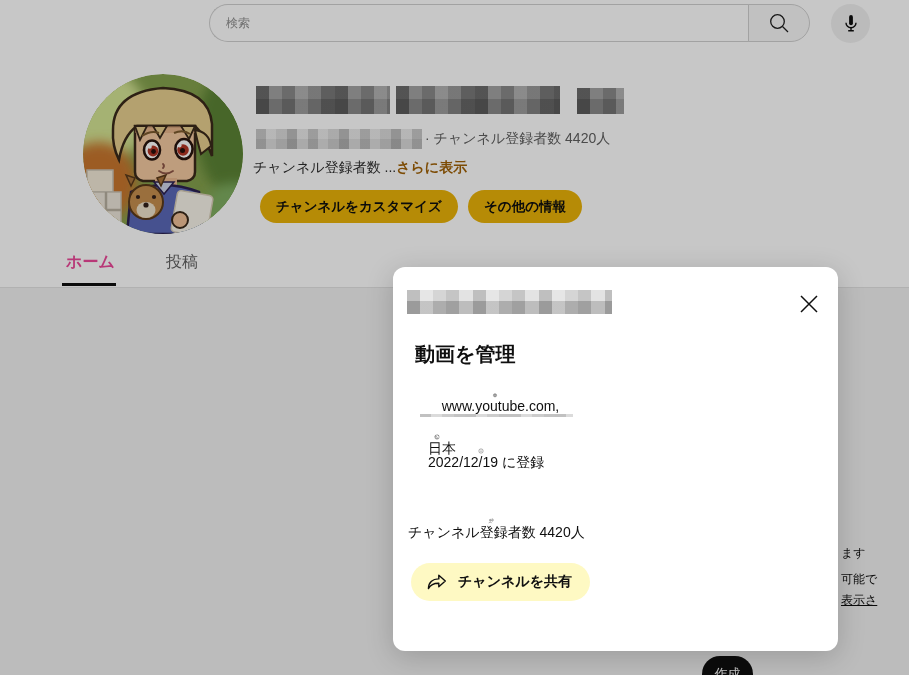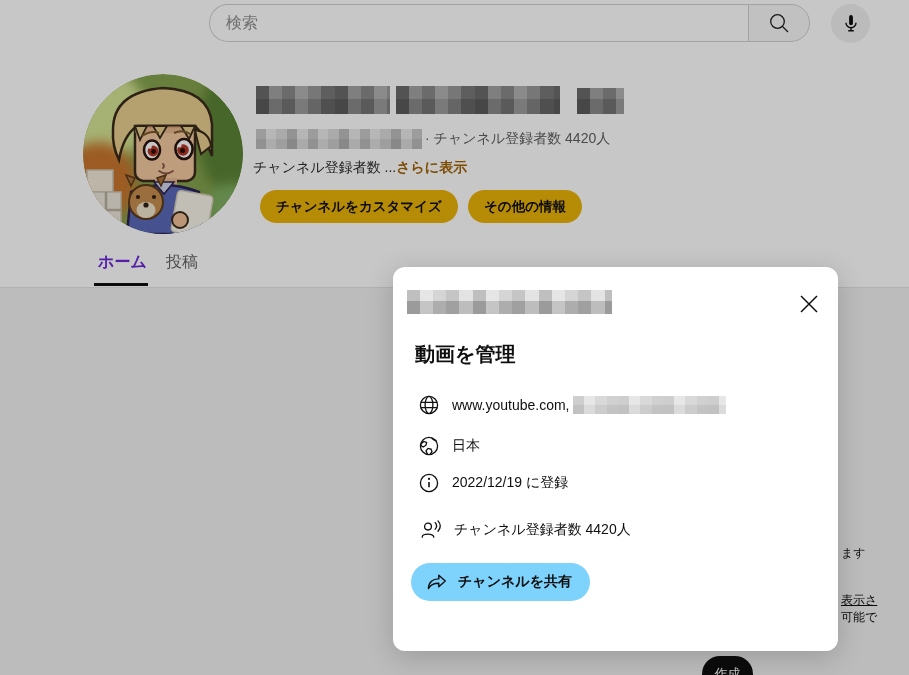--- a/index.html
+++ b/index.html
@@ -9,21 +9,21 @@
     font-family:"Liberation Sans","DejaVu Sans",sans-serif;
     -webkit-font-smoothing:antialiased;
   }
   .abs{position:absolute;}
 
   
   .search-wrap{left:209px;top:4px;width:540px;height:38px;
     border:1px solid #d0d0d0;border-right:none;border-radius:20px 0 0 20px;
     background:#ffffff;box-sizing:border-box;display:flex;align-items:center;}
   .search-wrap input{border:none;outline:none;background:transparent;width:100%;
-    font-size:16px;color:#ec4899;padding:0 10px 0 16px;
+    font-size:12px;color:#ec4899;padding:0 10px 0 16px;
     font-family:"Liberation Sans","DejaVu Sans",sans-serif;}
   .search-wrap input::placeholder{color:#8f8f8f;}
   .search-btn{left:748px;top:4px;width:62px;height:38px;box-sizing:border-box;
     border:1px solid #d0d0d0;border-radius:0 20px 20px 0;background:#f8f8f8;
     display:flex;align-items:center;justify-content:center;cursor:pointer;padding:0;}
   .mic-btn{left:831px;top:4px;width:39px;height:39px;border-radius:50%;
     background:#f0f0f0;border:none;display:flex;align-items:center;justify-content:center;
     cursor:pointer;padding:0;}
 
   
@@ -63,21 +63,21 @@
   .desc-row .more{font-weight:700;color:#a16207;cursor:pointer;}
   .pill{position:absolute;top:190px;height:33px;border:none;border-radius:17px;
     background:#eab308;color:#0f0f0f;font-size:13.5px;font-weight:700;
     padding:0 16px;cursor:pointer;white-space:nowrap;
     font-family:"Liberation Sans","DejaVu Sans",sans-serif;}
   .pill-customize{left:260px;}
   .pill-manage{left:468px;}
 
   
   .tab{position:absolute;top:252px;font-size:16px;cursor:pointer;}
-  .tab-home{left:98px;color:#6d28d9;font-weight:700;}
+  .tab-home{left:66px;color:#ec4899;font-weight:700;}
   .tab-posts{left:166px;color:#606060;font-weight:400;}
   .tab-underline{position:absolute;left:-4px;top:31px;width:54px;height:3px;background:#0f0f0f;}
   .tabs-divider{left:0;top:287px;width:909px;height:1px;background:#e3e3e3;}
   .content-bg{left:0;top:288px;width:909px;height:387px;background:#f1f1f1;}
 
   
   .frag{position:absolute;left:841px;font-size:12px;color:#0f0f0f;white-space:nowrap;}
   .create-btn{left:702px;top:656px;width:51px;height:36px;border:none;border-radius:18px;
     background:#0f0f0f;color:#ffffff;font-size:13px;cursor:pointer;padding:0;
     display:flex;align-items:center;justify-content:center;
@@ -85,24 +85,24 @@
 
   
   .scrim{left:0;top:0;width:909px;height:675px;background:rgba(0,0,0,0.22);z-index:50;}
   .modal{left:393px;top:267px;width:445px;height:384px;background:#ffffff;border-radius:12px;
     z-index:100;box-shadow:0 6px 28px rgba(0,0,0,0.18);}
   .modal-close{position:absolute;left:797px;top:292px;width:24px;height:24px;border:none;
     background:transparent;padding:0;cursor:pointer;z-index:110;
     display:flex;align-items:center;justify-content:center;}
   .modal-title{position:absolute;left:415px;top:341px;z-index:110;
     font-size:20px;font-weight:700;color:#0f0f0f;}
-  .mrow{position:absolute;z-index:110;display:flex;align-items:center;height:24px;}
+  .mrow{position:absolute;z-index:110;display:flex;align-items:center;height:24px;flex-direction:column;}
   .mrow .mtext{margin-left:11px;font-size:14px;color:#0f0f0f;white-space:nowrap;}
   .share-btn{position:absolute;left:411px;top:563px;height:38px;z-index:110;
-    border:none;border-radius:19px;background:#7dd3fc;color:#0f0f0f;
+    border:none;border-radius:19px;background:#fef9c3;color:#0f0f0f;
     font-size:14px;font-weight:700;display:flex;align-items:center;gap:9px;
     padding:0 18px 0 14px;cursor:pointer;
     font-family:"Liberation Sans","DejaVu Sans",sans-serif;}
 
   svg{display:block;}
 </style>
 </head>
 <body>
 
 <div class="abs search-wrap">
@@ -195,21 +195,21 @@
 
 <div class="tab tab-home">
   <span>ホーム</span>
   <div class="tab-underline"></div>
 </div>
 <div class="tab tab-posts">投稿</div>
 <div class="abs tabs-divider"></div>
 <div class="abs content-bg"></div>
 
 <span class="frag" style="top:545px;">ます</span>
-<span class="frag" style="top:571px;margin-top:38px;">可能で</span>
+<span class="frag" style="top:571px;">可能で</span>
 <span class="frag" style="top:592px;text-decoration:underline;">表示さ</span>
 
 <button class="abs create-btn">作成</button>
 
 <div class="abs scrim"></div>
 
 <div class="abs modal"></div>
 
 <div class="mosaic mz-modal-name" style="left:407px;top:290px;width:205px;height:24px;z-index:110;"></div>
 
@@ -233,30 +233,30 @@
 
 <div class="mrow" style="left:417px;top:434px;">
   <svg width="24" height="24" viewBox="0 0 24 24" fill="none" stroke="#0f0f0f" stroke-width="1.3">
     <circle cx="12" cy="12" r="8.6"></circle>
     <path d="M3.6 10.2 6.8 7.4 9.6 8.4 9 11.2 6.2 13 4.4 11.8ZM10.5 20.3 9 16.8 11 14.4 14 15 15 17.6 13.2 20.2"></path>
     <path d="M14.5 4 16.8 5.8 19.6 6.6"></path>
   </svg>
   <span class="mtext">日本</span>
 </div>
 
-<div class="mrow" style="left:417px;top:471px;">
+<div class="mrow" style="left:417px;top:448px;">
   <svg width="24" height="24" viewBox="0 0 24 24" fill="none" stroke="#0f0f0f" stroke-width="1.3">
     <circle cx="12" cy="12" r="8.6"></circle>
     <path d="M12 11v5.2" stroke-width="1.6"></path>
     <circle cx="12" cy="7.9" r="1.05" fill="#0f0f0f" stroke="none"></circle>
   </svg>
   <span class="mtext">2022/12/19 に登録</span>
 </div>
 
-<div class="mrow" style="left:419px;top:518px;">
+<div class="mrow" style="left:397px;top:518px;">
   <svg width="24" height="24" viewBox="0 0 24 24" fill="none" stroke="#0f0f0f" stroke-width="1.3" stroke-linecap="round">
     <circle cx="9" cy="8.6" r="3.4"></circle>
     <path d="M3.2 19.2C3.2 15.2 14.8 15.2 14.8 19.2"></path>
     <path d="M16.2 4.6c1.9 2.2 1.9 4.4 0 6.6M19 2.9c2.9 3.3 2.9 7 0 10.3"></path>
   </svg>
   <span class="mtext">チャンネル登録者数 4420人</span>
 </div>
 
 <button class="share-btn">
   <svg width="24" height="24" viewBox="0 0 24 24" fill="none" stroke="#0f0f0f" stroke-width="1.4" stroke-linejoin="round">

